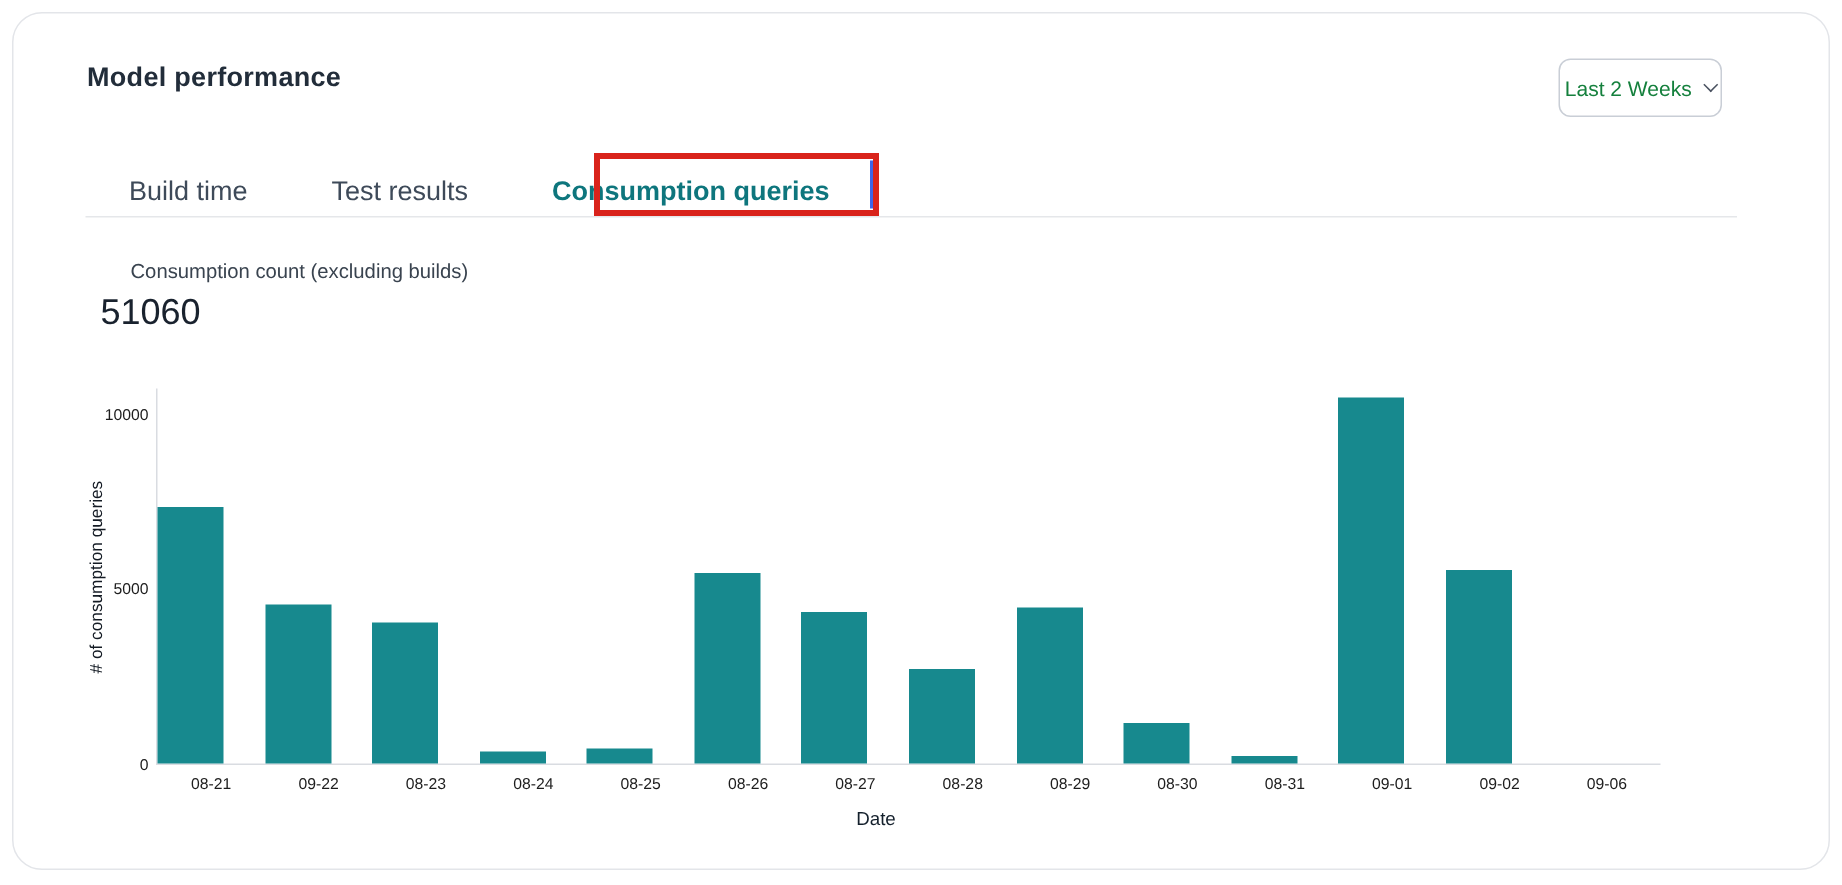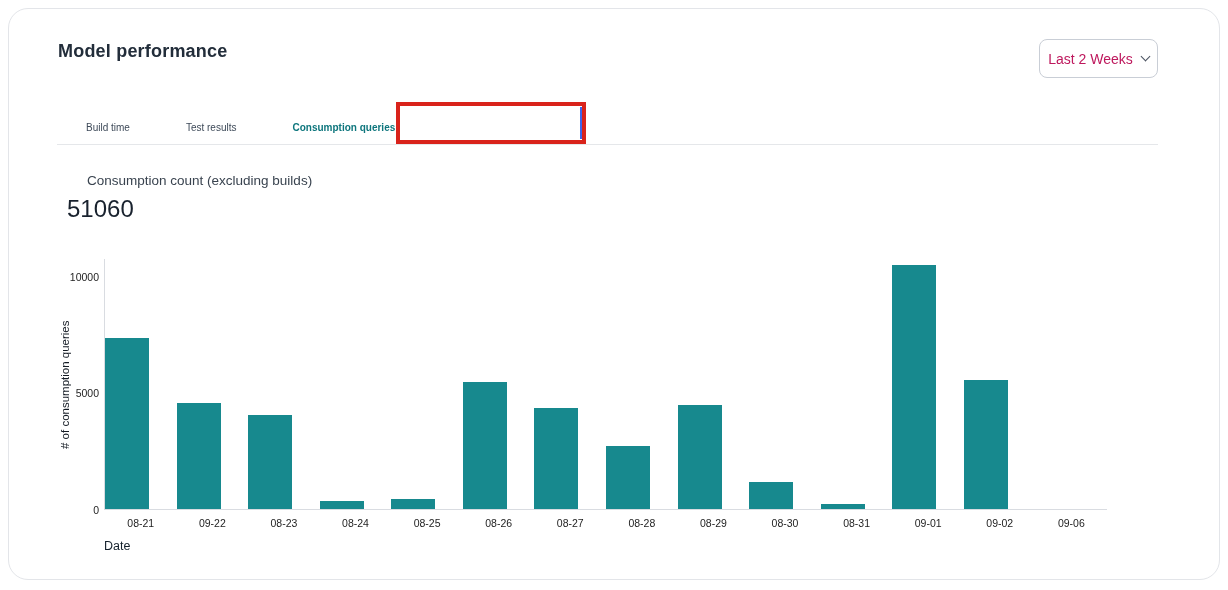--- a/index.html
+++ b/index.html
@@ -10,34 +10,34 @@
     position: absolute; left: 8px; top: 8px; width: 1212px; height: 572px;
     background: #fff; border: 1px solid #e3e5e9; border-radius: 20px;
   }
 
   .page-title {
     position: absolute; left: 49px; top: 32px;
     font-size: 18px; font-weight: 600; color: #222d3a; letter-spacing: .2px;
   }
 
   .range-select {
-    position: absolute; left: 1030px; top: 30px; width: 119px; height: 39px;
+    position: absolute; left: 1030px; top: 30px; width: 109px; height: 39px;
     background: #fff; border: 1px solid #c9ced6; border-radius: 8px;
     display: flex; align-items: center; justify-content: center; gap: 9px;
-    font-family: "Liberation Sans", sans-serif; font-size: 14px; color: #be185d; cursor: pointer;
+    font-family: "Liberation Sans", sans-serif; font-size: 14px; color: #15803d; cursor: pointer;
   }
   .chev {
     width: 7px; height: 7px; border-right: 1.6px solid #4a5260; border-bottom: 1.6px solid #4a5260;
     transform: rotate(45deg); margin-top: -4px;
   }
 
   .tabs { position: absolute; left: 49px; top: 101px; height: 34px; display: flex; }
   .tab {
     padding: 0 28px; display: flex; align-items: center;
-    font-size: 10px; color: #3e4a59; cursor: pointer; white-space: nowrap;
+    font-size: 18px; color: #3e4a59; cursor: pointer; white-space: nowrap;
   }
   .tab.active { color: var(--teal-text, #0e767d); font-weight: 700; }
   .tabs-divider { position: absolute; left: 48px; top: 135px; width: 1101px; height: 1px; background: #e5e7ea; }
 
   .hl-box {
     position: absolute; left: 387px; top: 93px; width: 190px; height: 42px;
     border: 4px solid var(--annot-red, #d9231b); z-index: 6; pointer-events: none;
   }
   .blue-edge { position: absolute; right: 0; top: 1px; bottom: 1px; width: 2px; background: #3e63e8; }
 
@@ -59,21 +59,21 @@
   .yticks { position: absolute; left: 38px; top: 250px; width: 52px; height: 251px; }
   .ytick { position: absolute; right: 0; font-size: 10.5px; color: #1d1d1d; line-height: 14px; margin-left: 12px; }
   .ytitle {
     position: absolute; left: 48px; top: 250px; height: 251px; width: 16px;
     display: flex; align-items: center; justify-content: center;
     writing-mode: vertical-rl; transform: rotate(180deg);
     font-size: 11.5px; color: #141b24; white-space: nowrap;
   }
   .xtitle {
     position: absolute; left: 95px; top: 530px; width: 960px;
-    text-align: left; font-size: 12.5px; color: #14202c;
+    text-align: center; font-size: 12.5px; color: #14202c;
   }
 </style>
 </head>
 <body>
 
 <div class="card">
 
   <div class="page-title">Model performance</div>
 
   <button class="range-select">

